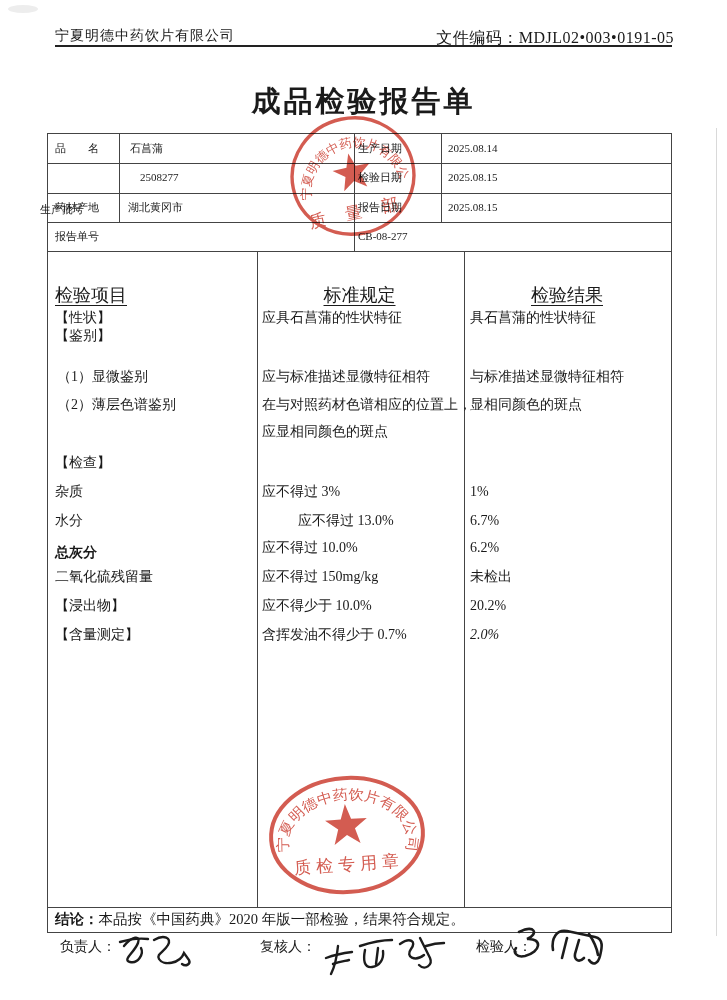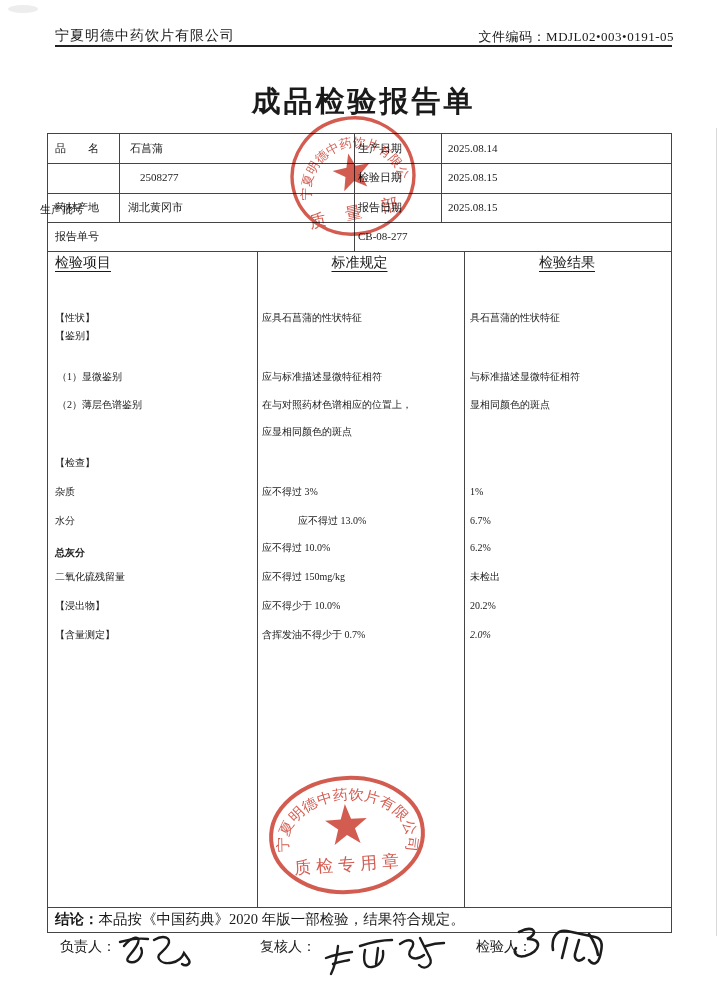--- a/index.html
+++ b/index.html
@@ -3,29 +3,29 @@
 <meta charset="utf-8">
 <style>
   html,body{margin:0;padding:0;background:#888;}
   .page{
     position:relative;width:727px;height:1000px;background:#ffffff;
     font-family:"Liberation Serif","DejaVu Serif",serif;color:#1a1a1a;
     overflow:hidden;margin:0 auto;
   }
   .abs{position:absolute;white-space:nowrap;}
   .hdr{font-size:14px;letter-spacing:1px;}
-  .hdr-code{font-size:13px;letter-spacing:0.5px;}
+  .hdr-code{font-size:16px;letter-spacing:0.5px;}
   .rule{position:absolute;background:#222;}
   .title{position:absolute;left:0;right:0;text-align:center;font-size:29px;font-weight:bold;letter-spacing:3px;}
   .frame{position:absolute;border:1px solid #444;}
   .hline{position:absolute;height:1px;background:#444;}
   .vline{position:absolute;width:1px;background:#444;}
   .cell{position:absolute;height:22px;line-height:22px;font-size:11px;}
-  .body-cell{position:absolute;height:22px;line-height:22px;font-size:10px;}
-  .th{position:absolute;height:22px;line-height:22px;font-size:14px;}
+  .body-cell{position:absolute;height:22px;line-height:22px;font-size:14px;}
+  .th{position:absolute;height:22px;line-height:22px;font-size:18px;margin-top:32px;}
   .th span{text-decoration:underline;text-underline-offset:4px;}
   .center{text-align:center;}
   .concl{position:absolute;height:22px;line-height:22px;font-size:14.5px;}
   .concl b{font-weight:bold;}
   .siglabel{position:absolute;height:20px;line-height:20px;font-size:14px;}
   .stamp{position:absolute;mix-blend-mode:multiply;opacity:0.9;}
   .sig{position:absolute;}
   .smudge{position:absolute;background:#ededed;border-radius:50%;}
   .scanline{position:absolute;background:#d9d9d9;}
 </style>

